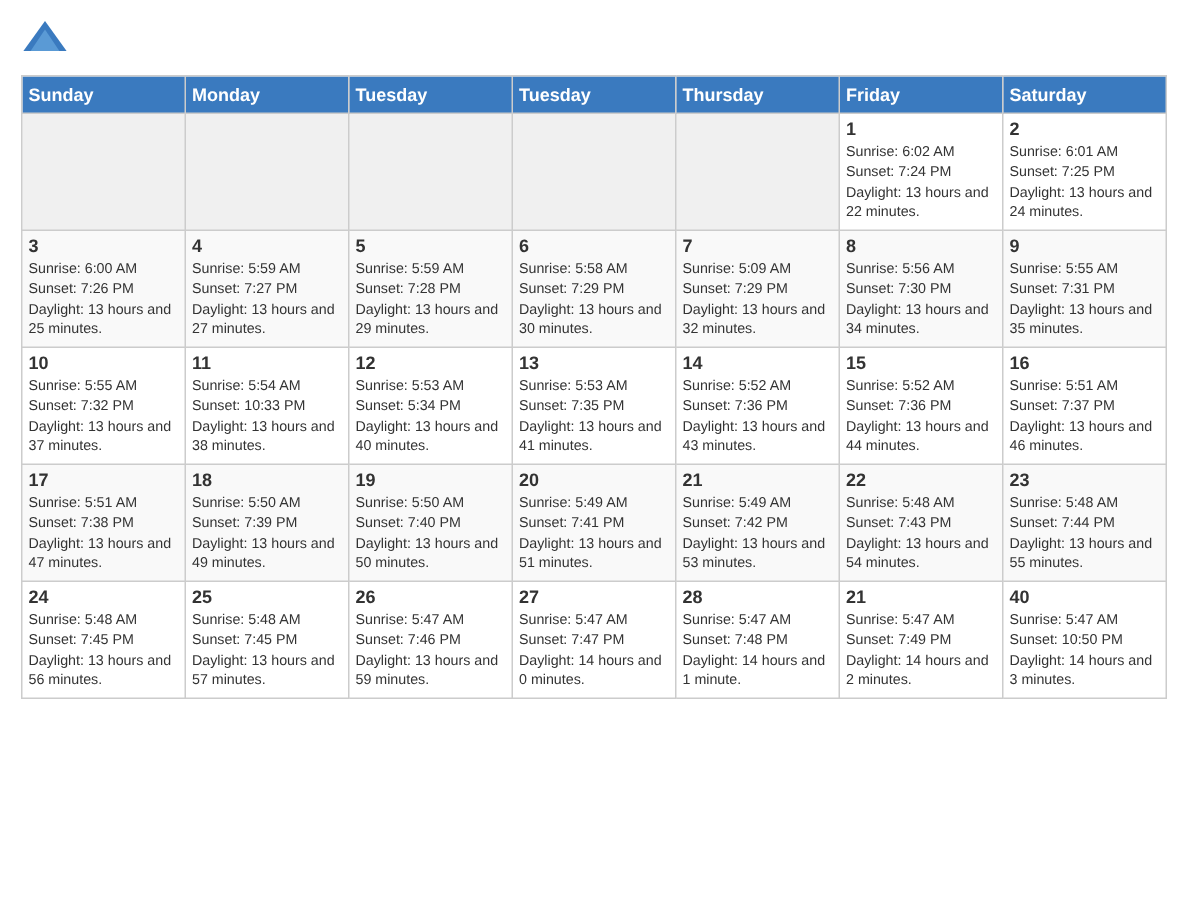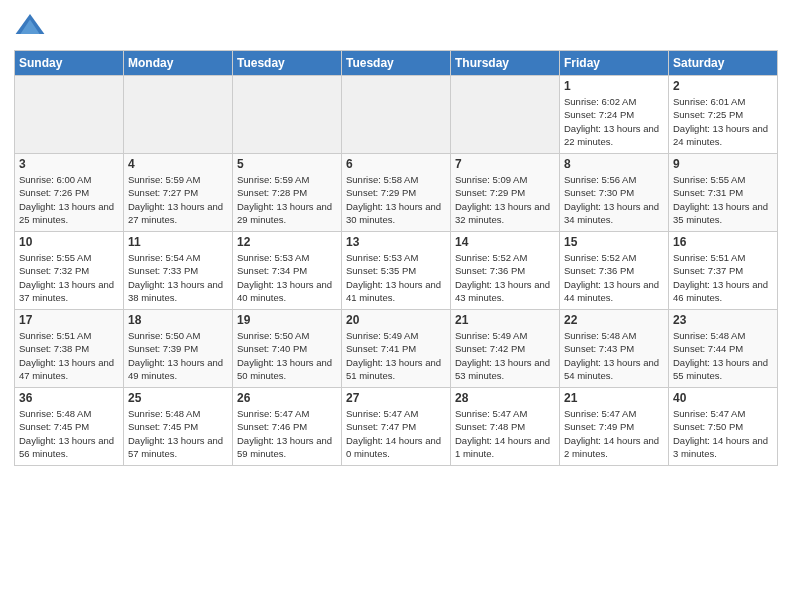--- a/index.html
+++ b/index.html
@@ -198,35 +198,35 @@
           <td>
             <div class="day-num">10</div>
             <div class="day-info">Sunrise: 5:55 AM
 Sunset: 7:32 PM
 Daylight: 13 hours
 and 37 minutes.</div>
           </td>
           <td>
             <div class="day-num">11</div>
             <div class="day-info">Sunrise: 5:54 AM
-Sunset: 7:33 PM
+Sunset: 10:33 PM
 Daylight: 13 hours
 and 38 minutes.</div>
           </td>
           <td>
             <div class="day-num">12</div>
             <div class="day-info">Sunrise: 5:53 AM
-Sunset: 7:34 PM
+Sunset: 5:34 PM
 Daylight: 13 hours
 and 40 minutes.</div>
           </td>
           <td>
             <div class="day-num">13</div>
             <div class="day-info">Sunrise: 5:53 AM
-Sunset: 5:35 PM
+Sunset: 7:35 PM
 Daylight: 13 hours
 and 41 minutes.</div>
           </td>
           <td>
             <div class="day-num">14</div>
             <div class="day-info">Sunrise: 5:52 AM
 Sunset: 7:36 PM
 Daylight: 13 hours
 and 43 minutes.</div>
           </td>
@@ -291,21 +291,21 @@
           <td>
             <div class="day-num">23</div>
             <div class="day-info">Sunrise: 5:48 AM
 Sunset: 7:44 PM
 Daylight: 13 hours
 and 55 minutes.</div>
           </td>
         </tr>
         <tr>
           <td>
-            <div class="day-num">36</div>
+            <div class="day-num">24</div>
             <div class="day-info">Sunrise: 5:48 AM
 Sunset: 7:45 PM
 Daylight: 13 hours
 and 56 minutes.</div>
           </td>
           <td>
             <div class="day-num">25</div>
             <div class="day-info">Sunrise: 5:48 AM
 Sunset: 7:45 PM
 Daylight: 13 hours
@@ -335,20 +335,20 @@
           <td>
             <div class="day-num">21</div>
             <div class="day-info">Sunrise: 5:47 AM
 Sunset: 7:49 PM
 Daylight: 14 hours
 and 2 minutes.</div>
           </td>
           <td>
             <div class="day-num">40</div>
             <div class="day-info">Sunrise: 5:47 AM
-Sunset: 7:50 PM
+Sunset: 10:50 PM
 Daylight: 14 hours
 and 3 minutes.</div>
           </td>
         </tr>
       </tbody>
   </table>
 </div>
 
 </body></html>

